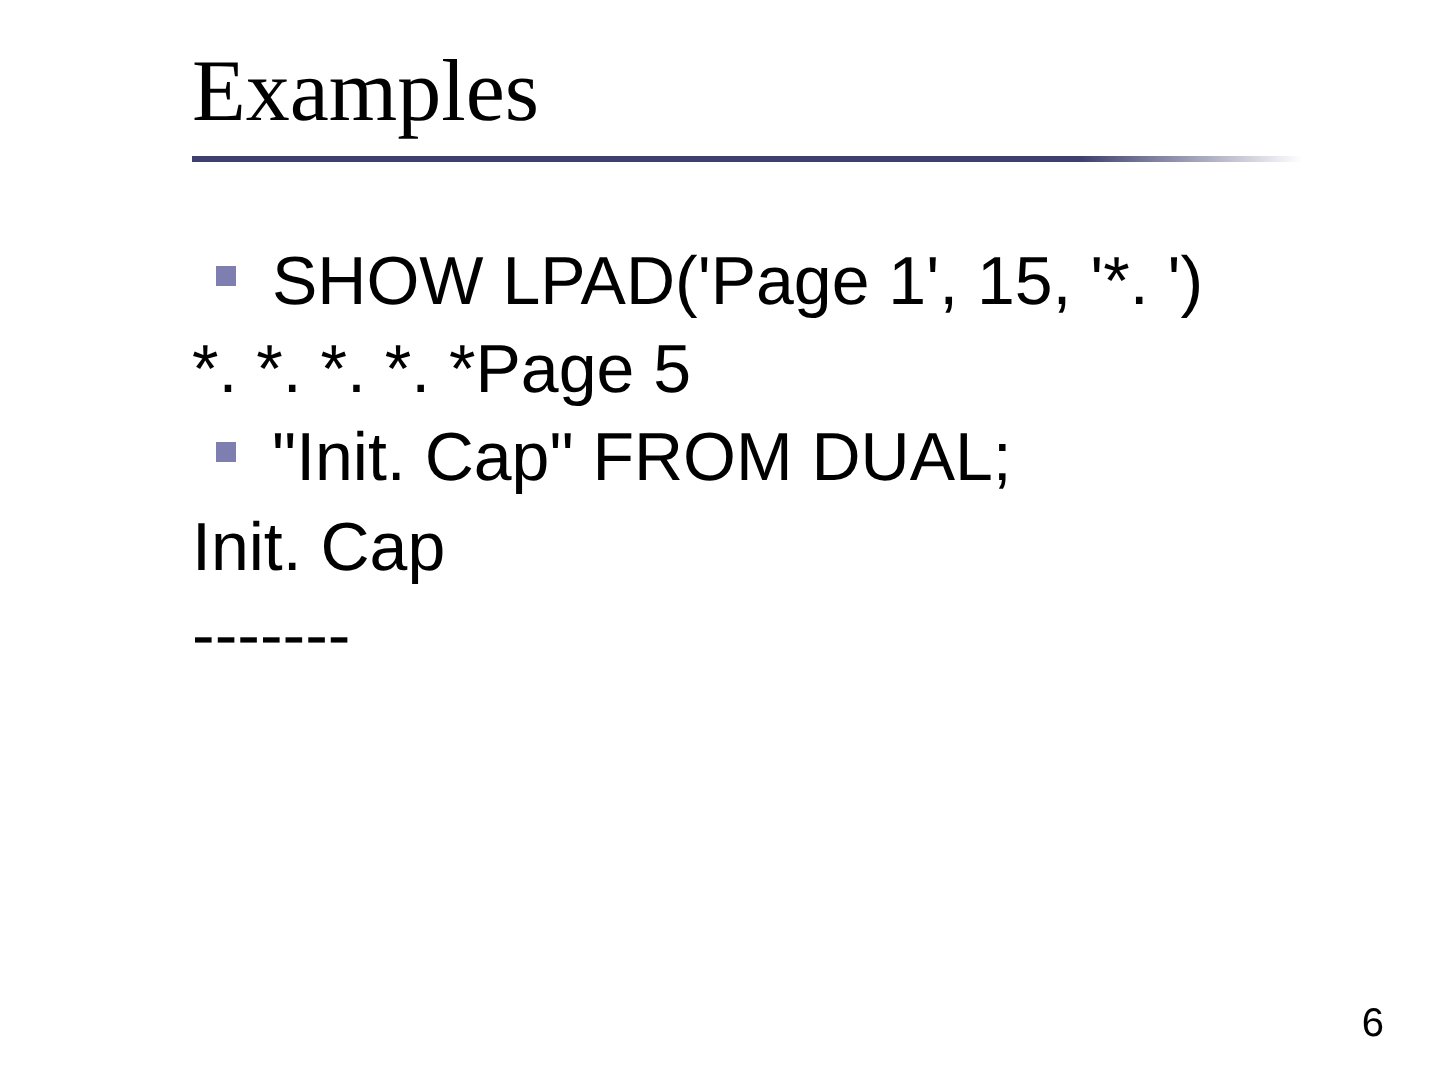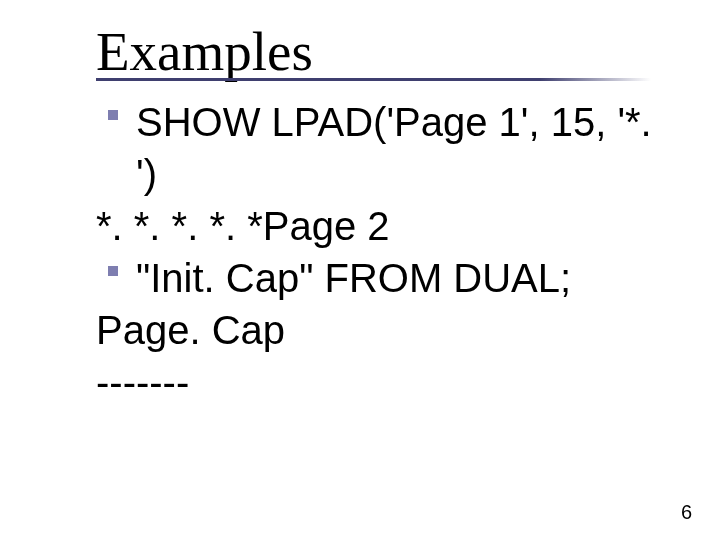--- a/index.html
+++ b/index.html
@@ -16,38 +16,38 @@
     position: relative;
     width: 720px;
     height: 540px;
     box-sizing: border-box;
   }
   .title {
     position: absolute;
     left: 96px;
     top: 20px;
     font-family: "Times New Roman", Times, serif;
-    font-size: 55px;
+    font-size: 44px;
     font-weight: 400;
     color: #000;
   }
   .title-underline {
     position: absolute;
     left: 96px;
     top: 78px;
     width: 555px;
     height: 3px;
     background: linear-gradient(to right, #3f3f6f 0%, #3f3f6f 80%, rgba(63,63,111,0) 100%);
   }
   .body {
     position: absolute;
     left: 96px;
-    top: 96px;
+    top: 119px;
     width: 560px;
-    font-size: 40px;
+    font-size: 34px;
     line-height: 1.3;
     color: #000;
   }
   .line {
     display: block;
     position: relative;
     margin: 0;
     padding: 0;
   }
   .bullet-line {
@@ -84,29 +84,29 @@
   <div class="title">Examples</div>
   <div class="title-underline"></div>
 
   <div class="body">
 
     <div class="line bullet-line">
       <span class="bullet"></span>
       <span>SHOW LPAD('Page 1', 15, '*. ')</span>
     </div>
 
-    <div class="line">*. *. *. *. *Page 2</div>
+    <div class="line">*. *. *. *. *Page 5</div>
 
     <div class="line bullet-line">
       <span class="bullet"></span>
     </div>
 
     <div class="line indent">"Init. Cap" FROM DUAL;</div>
 
-    <div class="line">Page. Cap</div>
+    <div class="line">Init. Cap</div>
 
     <div class="line">-------</div>
 
     <div class="gap"></div>
 
 
   </div>
 
   <div class="page-number">6</div>
 

